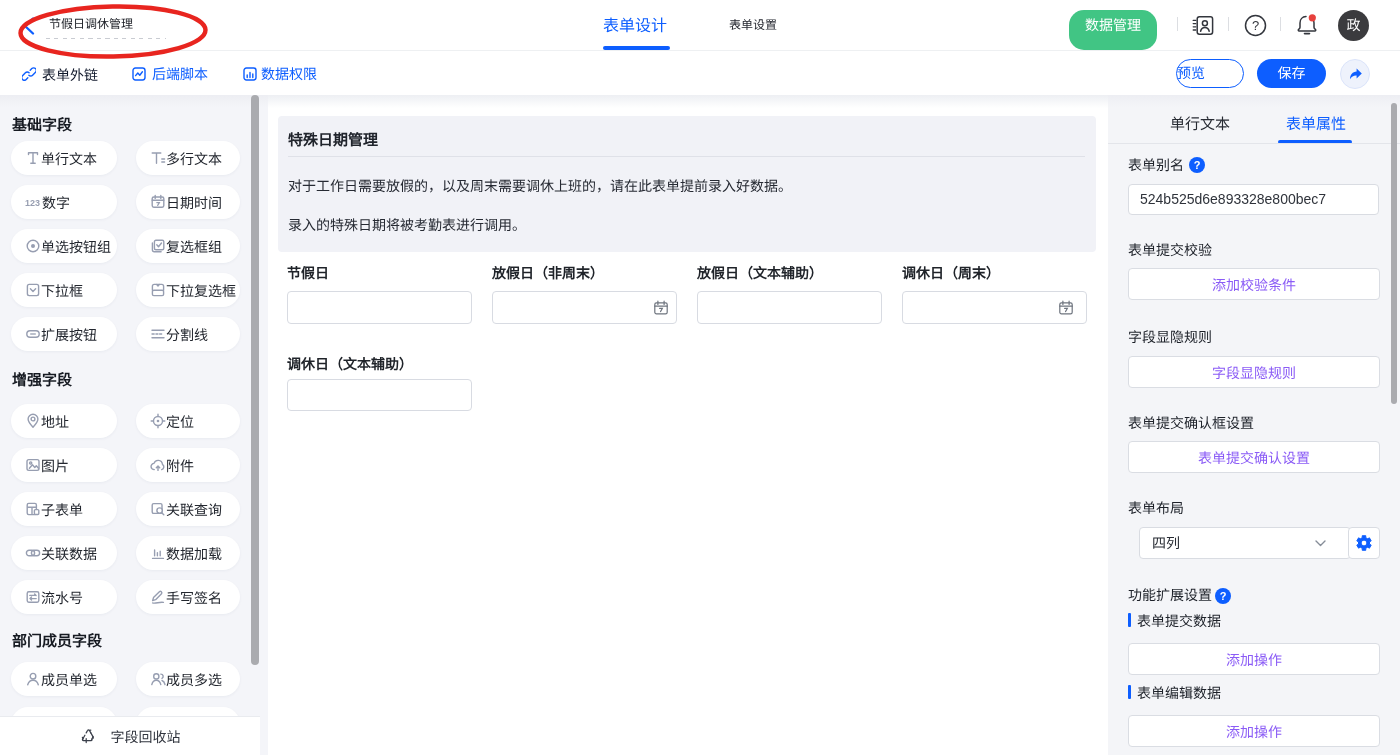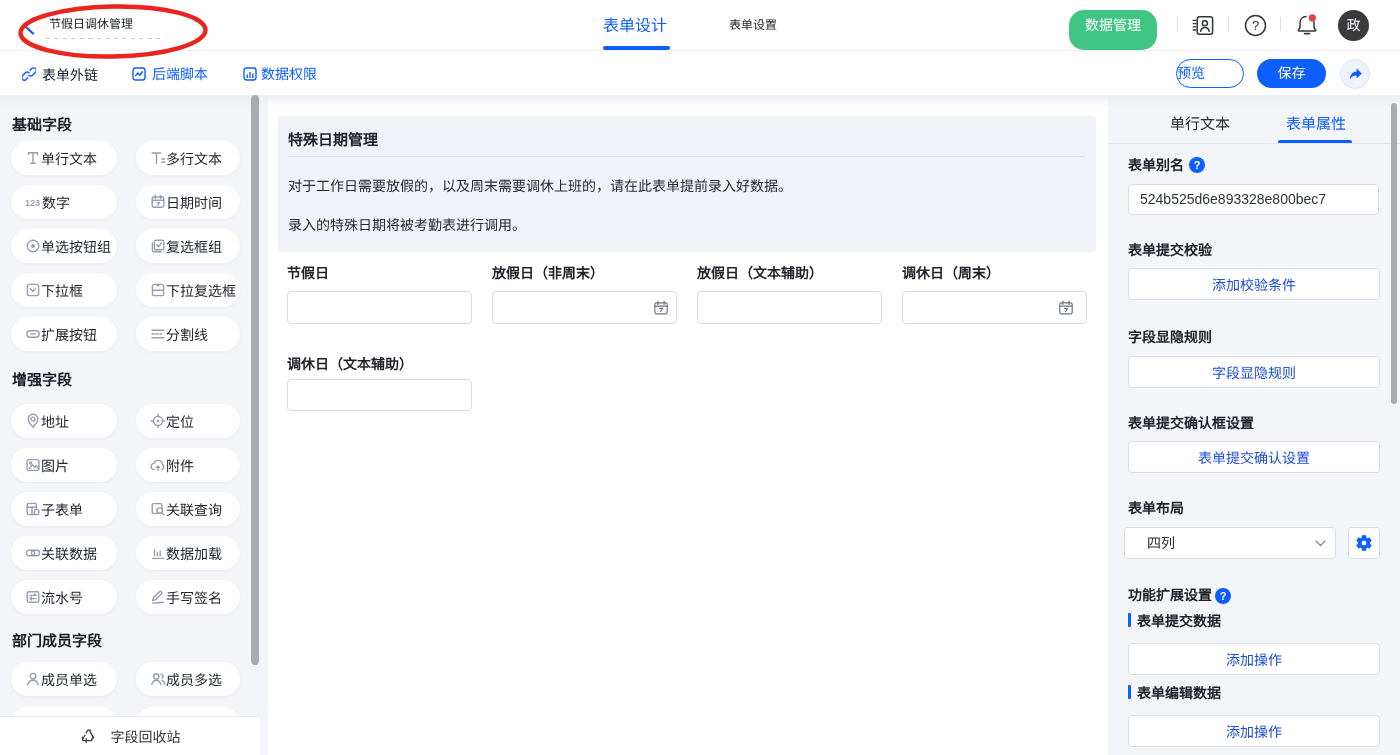--- a/index.html
+++ b/index.html
@@ -14,22 +14,22 @@
 .pill{position:absolute;height:34px;background:#fff;border-radius:17px;display:flex;align-items:center;box-shadow:0 1px 3px rgba(25,35,70,.05)}
 .pill svg{margin-left:14px;flex:none}
 .pill span{font-size:14px;color:#23272f;white-space:nowrap}
 .sec{position:absolute;left:12px;font-size:15px;font-weight:bold;color:#161a22;line-height:15px}
 
 #canv{left:268px;top:95px;width:840px;height:660px;background:linear-gradient(#edeff3,#ffffff 13px)}
 .lbl{position:absolute;font-size:14px;font-weight:bold;color:#1f2329;line-height:14px;white-space:nowrap}
 .inp{position:absolute;height:33px;background:#fff;border:1px solid #d8dbe2;border-radius:4px}
 
 #panel{left:1108px;top:95px;width:292px;height:660px;background:linear-gradient(#edeef3,#f4f5f8 12px)}
-.plbl{position:absolute;font-size:14px;font-weight:bold;color:#1d2129;line-height:14px;white-space:nowrap}
-.pbtn{position:absolute;left:20px;width:252px;height:32px;background:#fff;border:1px solid #dadde3;border-radius:4px;font-size:14px;color:#1d4ed8;display:flex;align-items:center;justify-content:center}
+.plbl{position:absolute;font-size:14px;font-weight:normal;color:#1d2129;line-height:14px;white-space:nowrap}
+.pbtn{position:absolute;left:20px;width:252px;height:32px;background:#fff;border:1px solid #dadde3;border-radius:4px;font-size:14px;color:#8b5cf6;display:flex;align-items:center;justify-content:center}
 .qm{position:absolute;width:16px;height:16px;border-radius:50%;background:#0d5eff;color:#fff;font-size:11px;font-weight:bold;text-align:center;line-height:16px}
 .sbthumb{position:absolute;background:#aaabaf;border-radius:5px}
 .vdiv{position:absolute;width:1px;background:#dcdee2}
 </style>
 </head>
 <body>
 <div class="ab" id="hdr"></div>
 <div class="ab" id="tbar"></div>
 <div class="ab" id="side"></div>
 <div class="ab" id="canv"></div>
@@ -298,21 +298,21 @@
 <div class="plbl" style="left:20px;top:63px">表单别名</div>
 <div class="qm" style="left:81px;top:62px">?</div>
 <div class="ab" style="left:20px;top:89px;width:251px;height:31px;background:#fff;border:1px solid #d9dce2;border-radius:4px;font-size:14px;color:#2f333b;line-height:29px;padding-left:11px">524b525d6e893328e800bec7</div>
 <div class="plbl" style="left:20px;top:148px">表单提交校验</div>
 <div class="pbtn" style="top:173px">添加校验条件</div>
 <div class="plbl" style="left:20px;top:235px">字段显隐规则</div>
 <div class="pbtn" style="top:261px">字段显隐规则</div>
 <div class="plbl" style="left:20px;top:321px">表单提交确认框设置</div>
 <div class="pbtn" style="top:346px">表单提交确认设置</div>
 <div class="plbl" style="left:20px;top:406px">表单布局</div>
-<div class="ab" style="left:16px;top:432px;width:212px;height:32px;background:#fff;border:1px solid #d9dce2;border-radius:4px;font-size:14px;color:#272b33;line-height:30px;padding-left:22px">四列</div>
+<div class="ab" style="left:31px;top:432px;width:212px;height:32px;background:#fff;border:1px solid #d9dce2;border-radius:4px;font-size:14px;color:#272b33;line-height:30px;padding-left:12px">四列</div>
 <svg class="ab" style="left:207px;top:445px" width="11" height="7" viewBox="0 0 11 7">
       <polyline points="1,1 5.5,5.5 10,1" fill="none" stroke="#868d98" stroke-width="1.4" stroke-linecap="round" stroke-linejoin="round"></polyline>
     </svg>
 <div class="ab" style="left:240px;top:432px;width:32px;height:32px;background:#fff;border:1px solid #d9dce2;border-radius:4px"></div>
 <svg class="ab" style="left:248px;top:440px" width="16" height="16" viewBox="0 0 16 16">
       <path d="M6.27 2.67 L6.21 0.72 L9.79 0.72 L9.73 2.67 L11.75 3.84 L13.41 2.81 L15.20 5.91 L13.48 6.84 L13.48 9.16 L15.20 10.09 L13.41 13.19 L11.75 12.16 L9.73 13.33 L9.79 15.28 L6.21 15.28 L6.27 13.33 L4.25 12.16 L2.59 13.19 L0.80 10.09 L2.52 9.16 L2.52 6.84 L0.80 5.91 L2.59 2.81 L4.25 3.84 Z M10.9 8a2.9 2.9 0 1 1-5.8 0a2.9 2.9 0 1 1 5.8 0Z" fill="#0d5eff" fill-rule="evenodd" stroke="#0d5eff" stroke-width="1" stroke-linejoin="round"></path>
     </svg>
 <div class="plbl" style="left:20px;top:493px">功能扩展设置</div>
 <div class="qm" style="left:107px;top:493px">?</div>
 <div class="ab" style="left:20px;top:518px;width:3px;height:14px;background:#0d5eff;border-radius:1px"></div>

